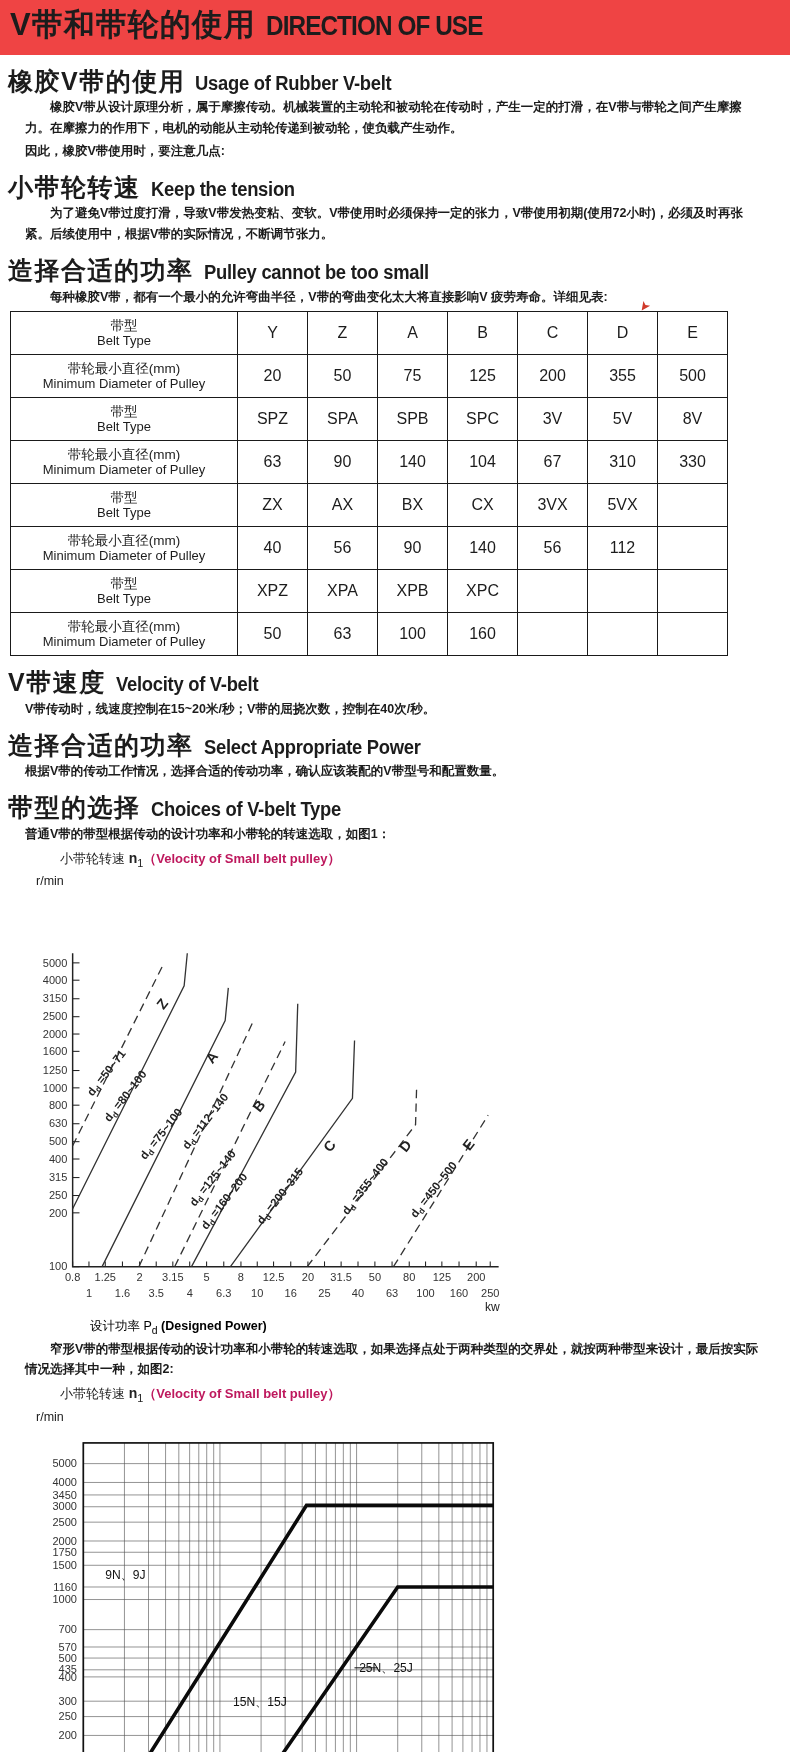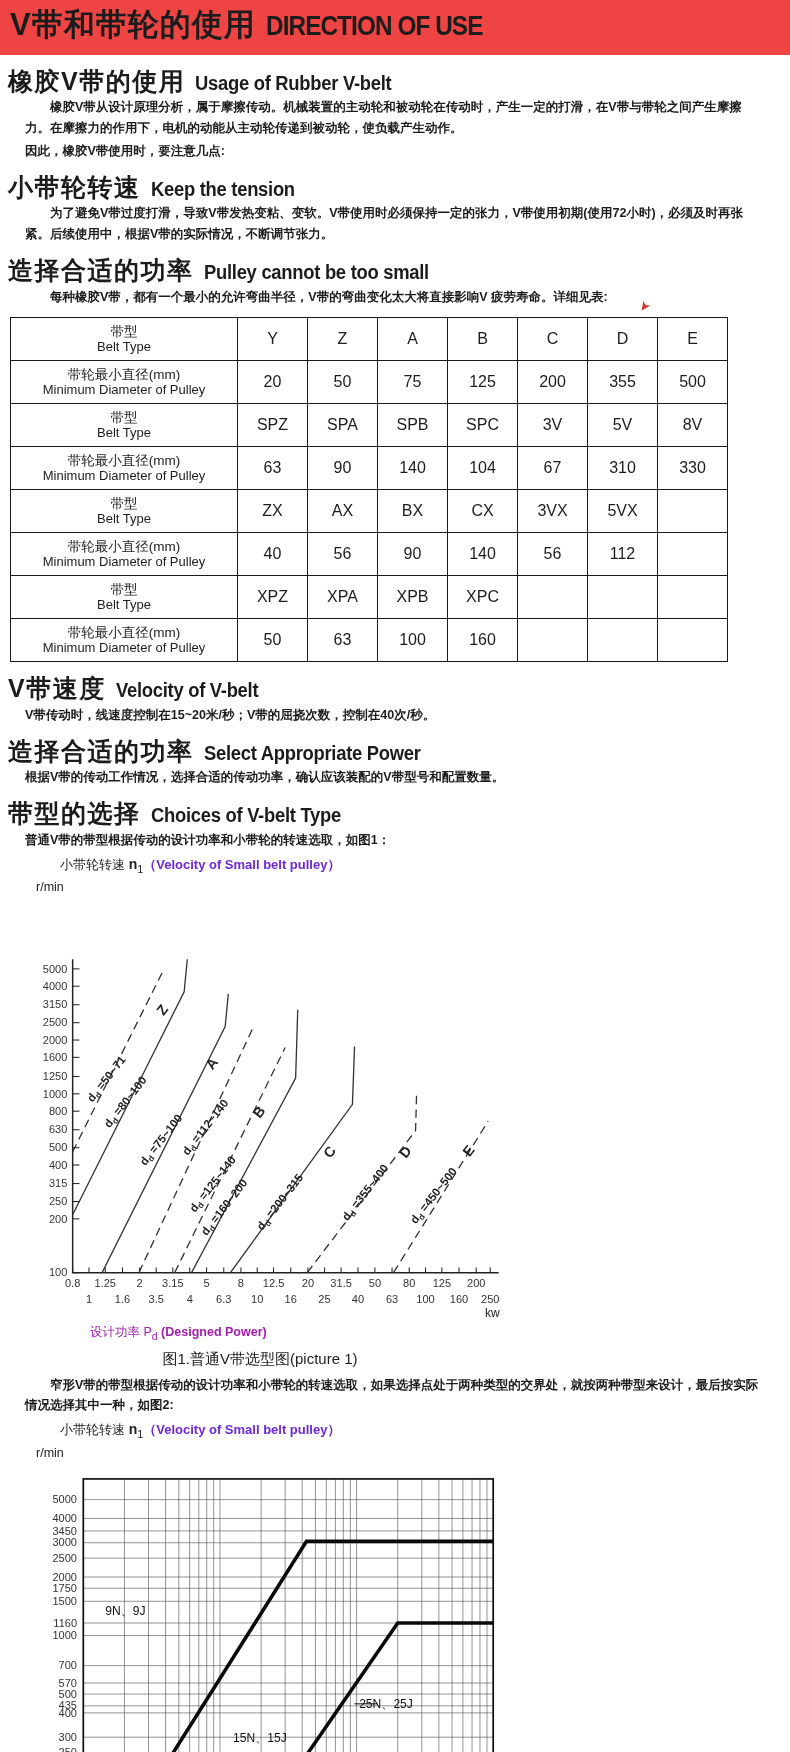--- a/index.html
+++ b/index.html
@@ -6,32 +6,32 @@
   body{width:790px;background:#ffffff;font-family:"Liberation Sans","DejaVu Sans",sans-serif;color:#1c1c1c;}
   .band{background:#ef4444;padding:4px 10px 9px 10px;}
   .band .cn{font-size:31px;font-weight:900;letter-spacing:1px;}
   .band .en{font-size:27px;font-weight:900;letter-spacing:-1px;display:inline-block;transform:scaleX(.9);transform-origin:left;margin-left:10px;}
   .h2{margin:13px 0 3px 8px;line-height:1.05;}
   .h2 .cn{font-size:25px;font-weight:700;letter-spacing:1.5px;}
   .h2 .en{font-size:20px;font-weight:900;letter-spacing:-.3px;display:inline-block;transform:scaleX(.92);transform-origin:left;margin-left:10px;}
   .p{margin:3px 25px;font-size:12.5px;line-height:1.62;font-weight:bold;}
   .indent{text-indent:2em;}
   .red-arrow{display:inline-block;color:#d03a2b;font-size:13px;transform:rotate(125deg);margin-left:26px;}
-  table.belt{border-collapse:collapse;margin:10px 0 4px 10px;padding-left:16px;}
+  table.belt{border-collapse:collapse;margin:4px 0 4px 10px;padding-left:16px;}
   table.belt td{border:1.4px solid #1a1a1a;text-align:center;vertical-align:middle;height:40px;}
   table.belt td.rowlabel{width:224px;}
   table.belt td.val{width:67px;font-size:16px;}
   .cnl{font-size:13.5px;line-height:1.15;}
   .enl{font-size:13px;line-height:1.15;}
   .chart-block{margin:6px 0 0 20px;width:520px;}
   .axis-title{font-size:13px;margin:4px 0 2px 40px;color:#222;}
   .axis-title .var{font-weight:bold;font-size:14px;}
-  .axis-title .brk{font-weight:bold;color:#6d28d9;}
+  .axis-title .brk{font-weight:bold;color:#be185d;}
   .r-unit{font-size:12.5px;margin:6px 0 0 4px;padding-left:12px;}
-  .x-label{font-size:12.5px;margin:0 0 0 70px;color:#a21caf;}
+  .x-label{font-size:12.5px;margin:0 0 0 70px;color:#000000;}
   .x-label .en{font-weight:bold;}
   figure{margin:0;}
   figcaption{text-align:center;font-size:15px;margin:8px 0 6px 0;width:480px;}
   svg text{font-family:"Liberation Sans","DejaVu Sans",sans-serif;}
 </style>
 </head>
 <body>
 
 <div class="band">
   <span class="cn">V带和带轮的使用</span><span class="en">DIRECTION OF USE</span>
@@ -290,21 +290,20 @@
       <text x="139" y="113" font-size="13.5" font-weight="bold" fill="#222" text-anchor="middle" transform="rotate(-52 139 113)">Z</text>
       <text x="186" y="164" font-size="13.5" font-weight="bold" fill="#222" text-anchor="middle" transform="rotate(-52 186 164)">A</text>
       <text x="231" y="210" font-size="13.5" font-weight="bold" fill="#222" text-anchor="middle" transform="rotate(-52 231 210)">B</text>
       <text x="298" y="248" font-size="13.5" font-weight="bold" fill="#222" text-anchor="middle" transform="rotate(-52 298 248)">C</text>
       <text x="370" y="248" font-size="13.5" font-weight="bold" fill="#222" text-anchor="middle" transform="rotate(-52 370 248)">D</text>
       <text x="430" y="247" font-size="13.5" font-weight="bold" fill="#222" text-anchor="middle" transform="rotate(-52 430 247)">E</text>
     </svg>
   <div class="x-label">
     <span>设计功率</span> <span>P</span><sub>d</sub> <span class="en">(Designed Power)</span>
   </div>
-  <figcaption>图1.普通V带选型图(picture 1)</figcaption>
 </figure>
 
 <div class="p indent">窄形V带的带型根据传动的设计功率和小带轮的转速选取，如果选择点处于两种类型的交界处，就按两种带型来设计，最后按实际情况选择其中一种，如图2:</div>
 
 <figure class="chart-block">
   <div class="axis-title">
     <span>小带轮转速</span> <span class="var">n</span><sub>1</sub><span class="brk">（Velocity of Small belt pulley）</span>
   </div>
   <div class="r-unit">r/min</div>
   <svg id="chart2" width="505" height="412" viewBox="0 0 480 392">

